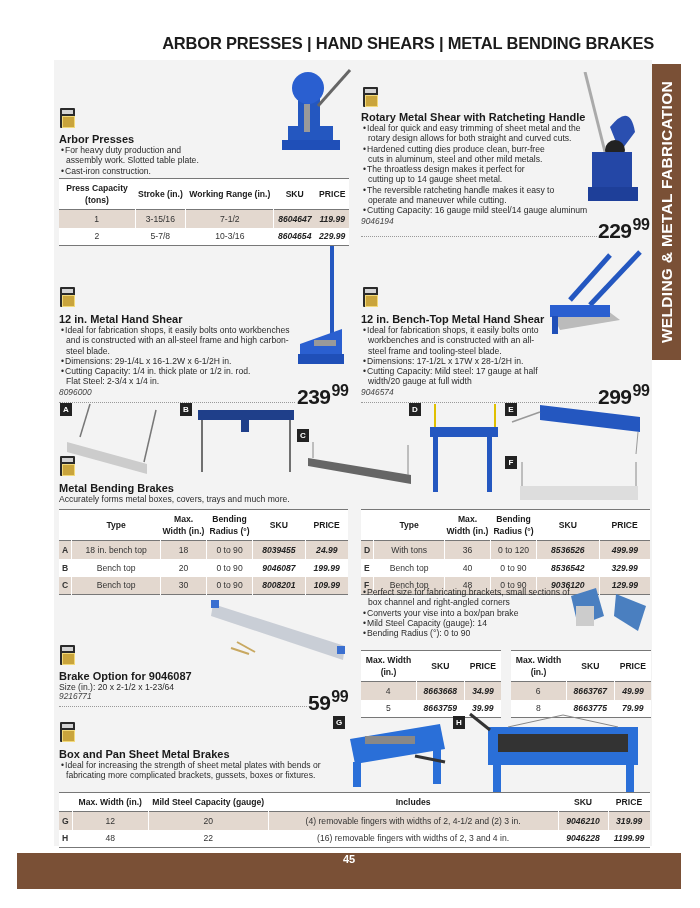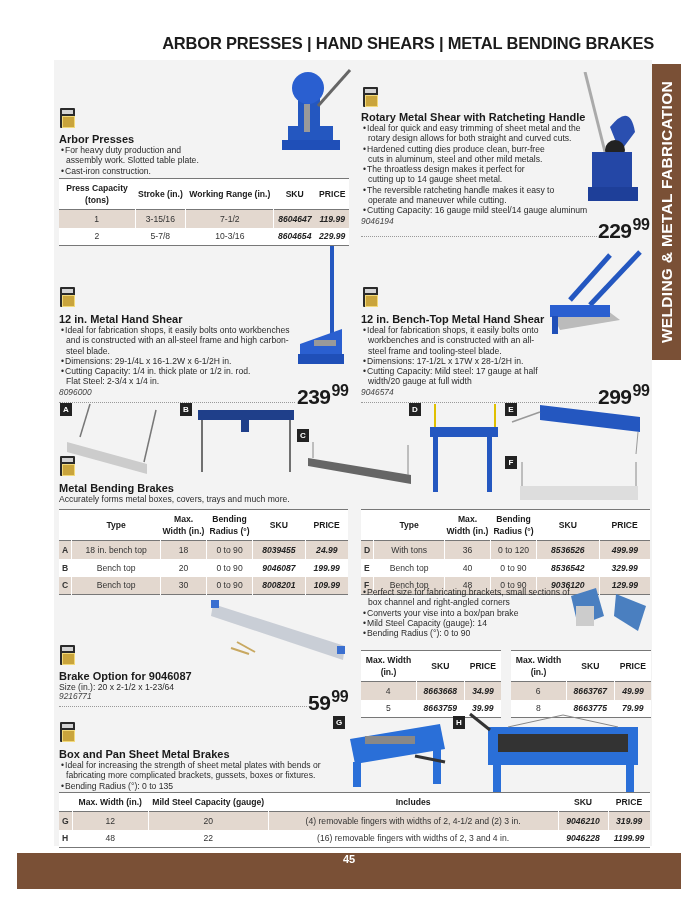--- a/index.html
+++ b/index.html
@@ -362,21 +362,20 @@
   <rect x="25" y="50" width="8" height="30" fill="#2a6fd8"></rect>
     <rect x="158" y="50" width="8" height="30" fill="#2a6fd8"></rect>
   <line x1="40" y1="15" x2="95" y2="3" stroke="#888"></line>
     <line x1="95" y1="3" x2="150" y2="15" stroke="#888"></line>
 </svg>
 <div class="badge" style="left:60px;top:722px"></div>
 <div class="abs" style="left:59px;top:748px;width:280px">
   <h3>Box and Pan Sheet Metal Brakes</h3>
   <ul class="bullets">
     <li>Ideal for increasing the strength of sheet metal plates with bends or fabricating more complicated brackets, gussets, boxes or fixtures.</li>
-    <li>Bending Radius (°): 0 to 135</li>
   </ul>
 </div>
 <table style="left:59px;top:792px;width:591px">
   <thead>
       <tr>
     <th style="width:10px"></th>
     <th style="width:76px">Max. Width (in.)</th>
     <th style="width:120px">Mild Steel Capacity (gauge)</th>
     <th>Includes</th>
     <th style="width:50px">SKU</th>

